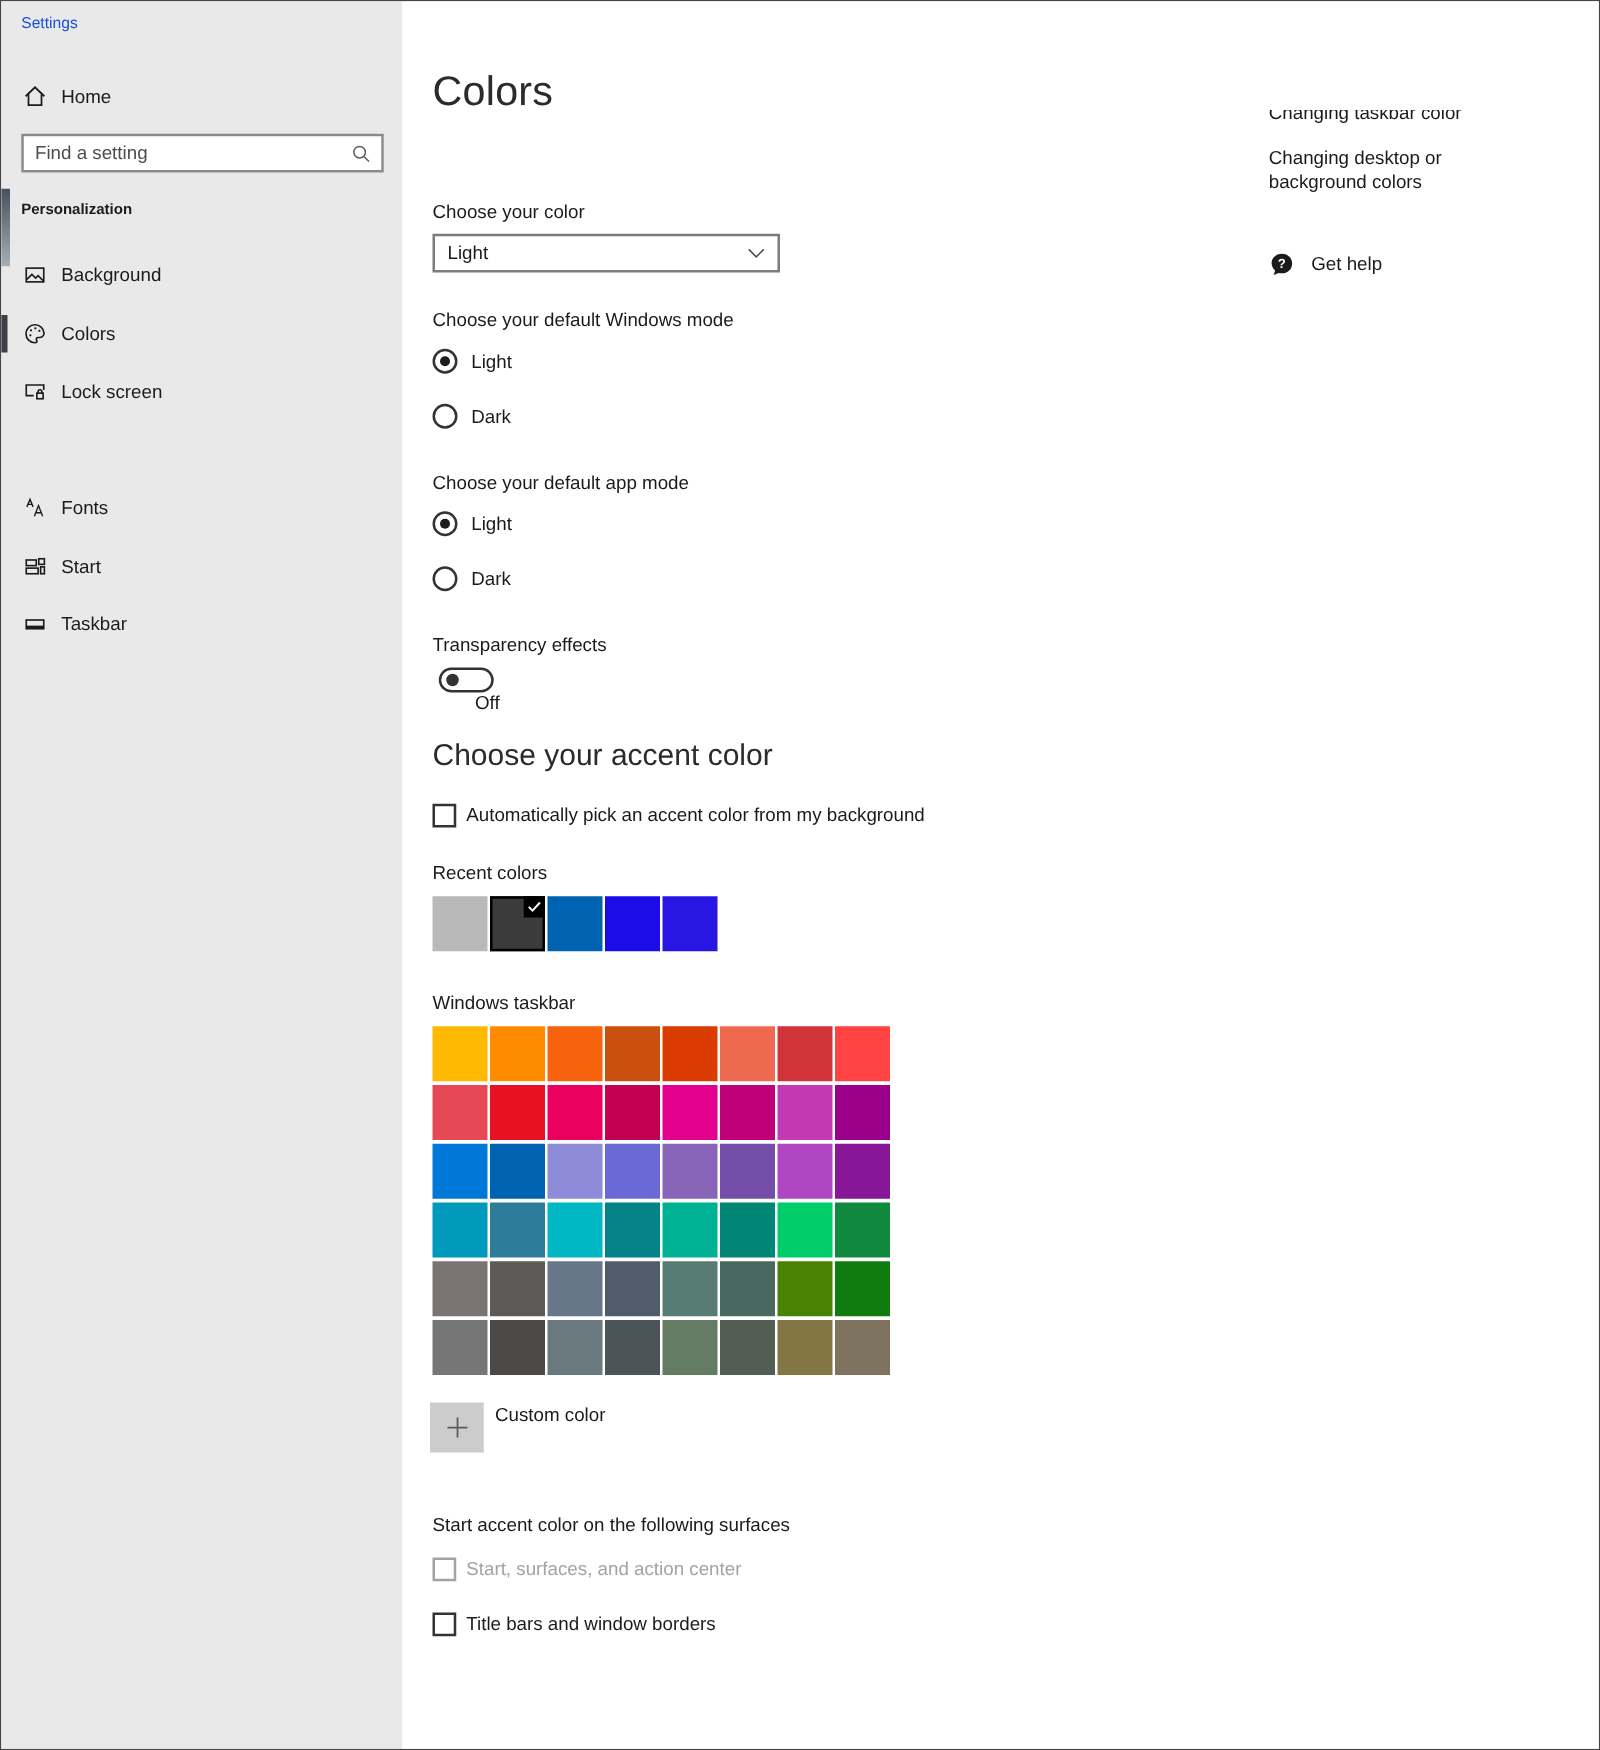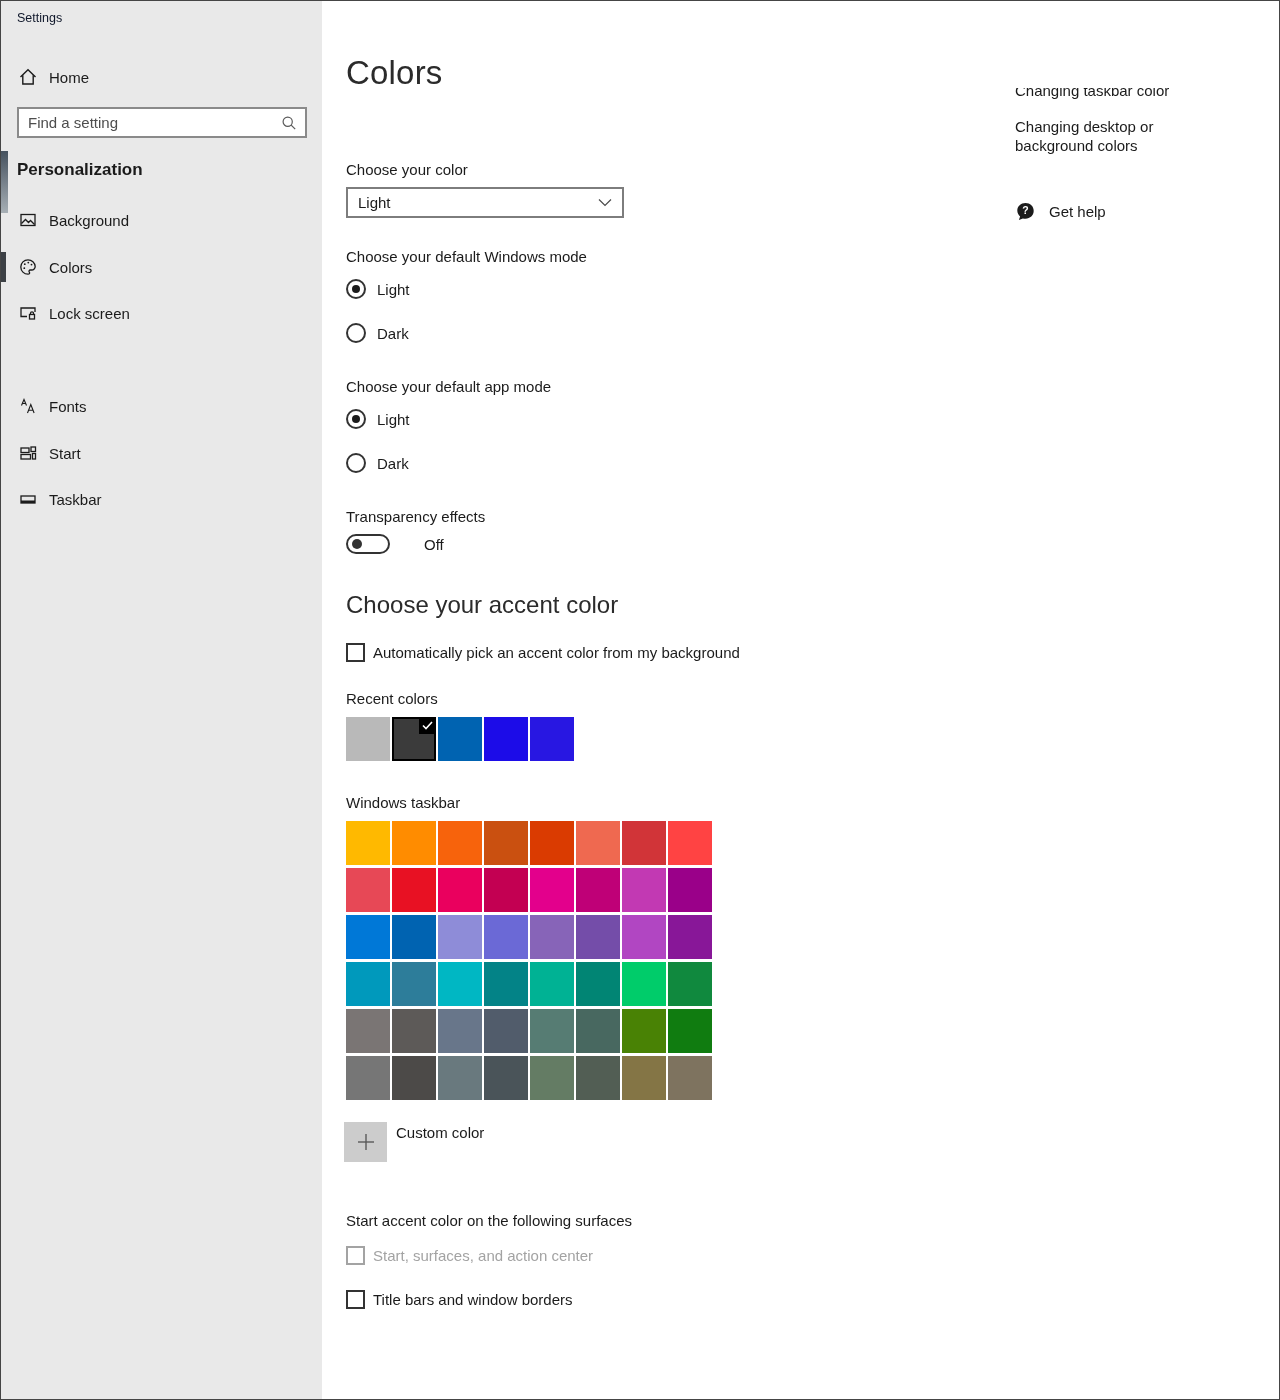--- a/index.html
+++ b/index.html
@@ -1,30 +1,30 @@
 <!DOCTYPE html>
 <html><head>
 <meta charset="utf-8">
 <style>
   * { margin:0; padding:0; box-sizing:border-box; }
   html,body { width:1280px; height:1400px; background:#fff; font-family:"Liberation Sans","DejaVu Sans",sans-serif; color:#1b1b1b; overflow:hidden; }
   .window { position:relative; width:1280px; height:1400px; background:#ffffff; border:1px solid #454545; overflow:hidden; }
 
   
   .sidebar { position:absolute; left:0; top:0; width:321px; height:1400px; background:#e9e9e9; }
-  .app-title { position:absolute; left:16px; top:10px; font-size:12.5px; color:#0f172a; }
+  .app-title { position:absolute; left:16px; top:10px; font-size:12.5px; color:#1d4ed8; }
   .side-item { position:absolute; left:0; width:321px; height:40px; display:flex; align-items:center; cursor:default; }
   .side-item .ico { position:absolute; left:17px; width:20px; height:20px; display:flex; align-items:center; justify-content:center; }
   .side-item .lbl { position:absolute; left:48px; font-size:15px; color:#1b1b1b; }
   .home-item { top:56px; }
   .searchbox { position:absolute; left:16px; top:106px; width:290px; height:31px; background:#fff; border:2px solid #8a8a8a; display:flex; align-items:center; }
   .searchbox input { flex:1; border:none; outline:none; background:transparent; font-size:15px; color:#1b1b1b; padding-left:9px; font-family:inherit; }
   .searchbox input::placeholder { color:#4d4d4d; opacity:1; }
   .searchbox .mag { margin-right:8px; display:flex; }
-  .section-heading { position:absolute; left:16px; top:159px; font-size:17px; font-weight:700; color:#1b1b1b; }
+  .section-heading { position:absolute; left:16px; top:159px; font-size:12px; font-weight:700; color:#1b1b1b; }
   .nav-accent-bar { position:absolute; left:0; top:251px; width:5px; height:30px; background:#3c4045; }
   .edge-strip { position:absolute; left:0; top:150px; width:7px; height:62px; background:linear-gradient(to bottom,#45515e,#a7afb5); }
 
   
   .win-controls { position:absolute; top:0; right:1px; height:38px; display:flex; }
   .ctrl { width:46px; height:38px; display:flex; align-items:center; justify-content:center; }
   .min-glyph { width:11px; height:1px; background:#000; display:block; }
   .max-glyph { width:10px; height:10px; border:1px solid #000; display:block; }
 
   
@@ -34,21 +34,21 @@
   .field-label { position:absolute; left:24px; font-size:15px; color:#1b1b1b; }
   .dropdown { position:absolute; left:24px; top:186px; width:278px; height:31px; background:#fff; border:2px solid #7d7d7d; display:flex; align-items:center; }
   .dropdown .val { padding-left:10px; font-size:15px; color:#1b1b1b; flex:1; }
   .dropdown .chev { margin-right:10px; display:flex; }
 
   .radio-row { position:absolute; left:24px; display:flex; align-items:center; }
   .radio { width:20px; height:20px; border:2px solid #333; border-radius:50%; background:#fff; position:relative; flex:0 0 auto; }
   .radio.on::after { content:""; position:absolute; left:4px; top:4px; width:8px; height:8px; border-radius:50%; background:#1b1b1b; }
   .radio-row .rlbl { margin-left:11px; font-size:15px; color:#1b1b1b; }
 
-  .toggle-row { position:absolute; left:24px; top:533px; display:flex; align-items:center; }
+  .toggle-row { position:absolute; left:24px; top:533px; display:flex; align-items:center;flex-direction:column; }
   .toggle { width:44px; height:20px; border:2px solid #333; border-radius:10px; background:#fff; position:relative; }
   .toggle .knob { position:absolute; left:4px; top:3px; width:10px; height:10px; border-radius:50%; background:#333; }
   .toggle-row .tlbl { margin-left:34px; font-size:15px; color:#1b1b1b; }
 
   .h2-title { position:absolute; left:24px; top:590px; font-size:24px; font-weight:300; color:#2b2b2b; }
 
   .check-row { position:absolute; left:24px; display:flex; align-items:center; }
   .checkbox { width:19px; height:19px; border:2px solid #333; background:#fff; flex:0 0 auto; }
   .check-row .clbl { margin-left:8px; font-size:15px; color:#1b1b1b; }
   .check-row.disabled .checkbox { border-color:#a3a3a3; }

